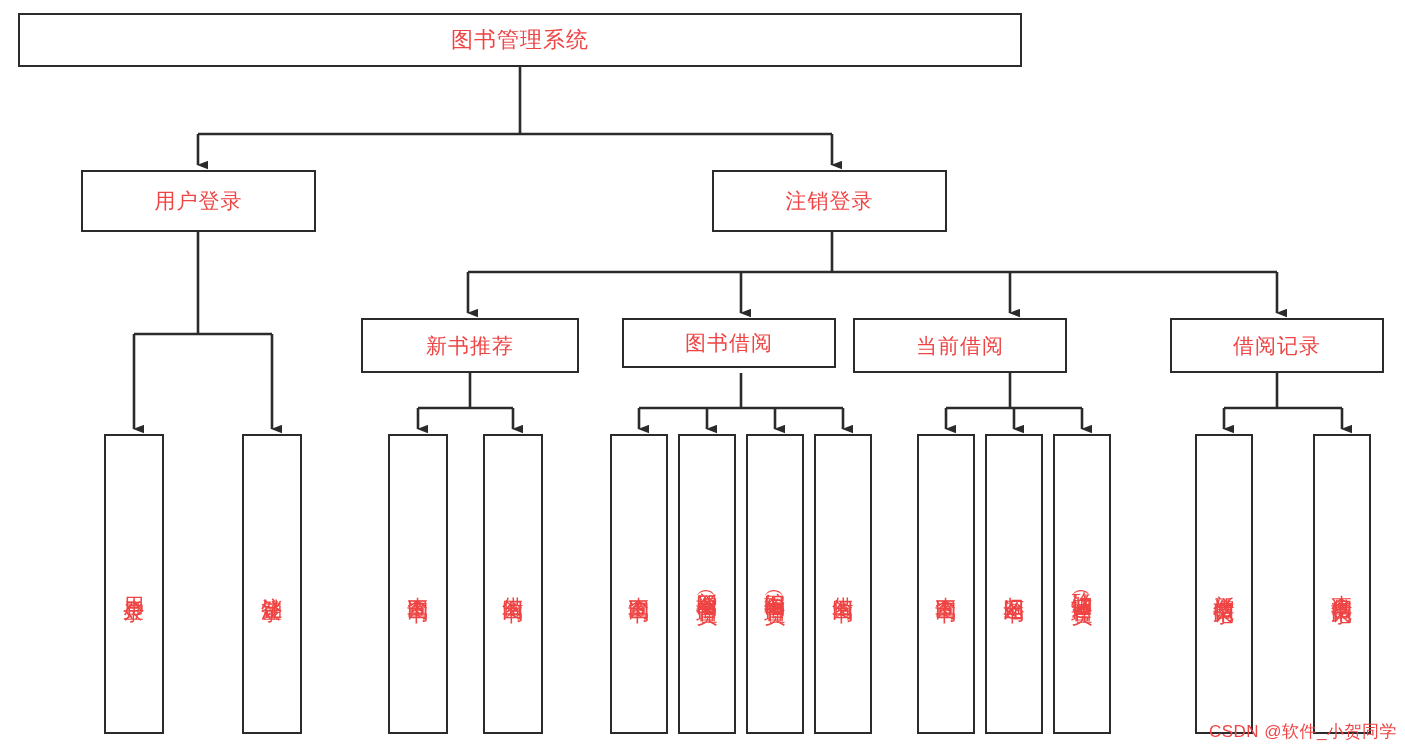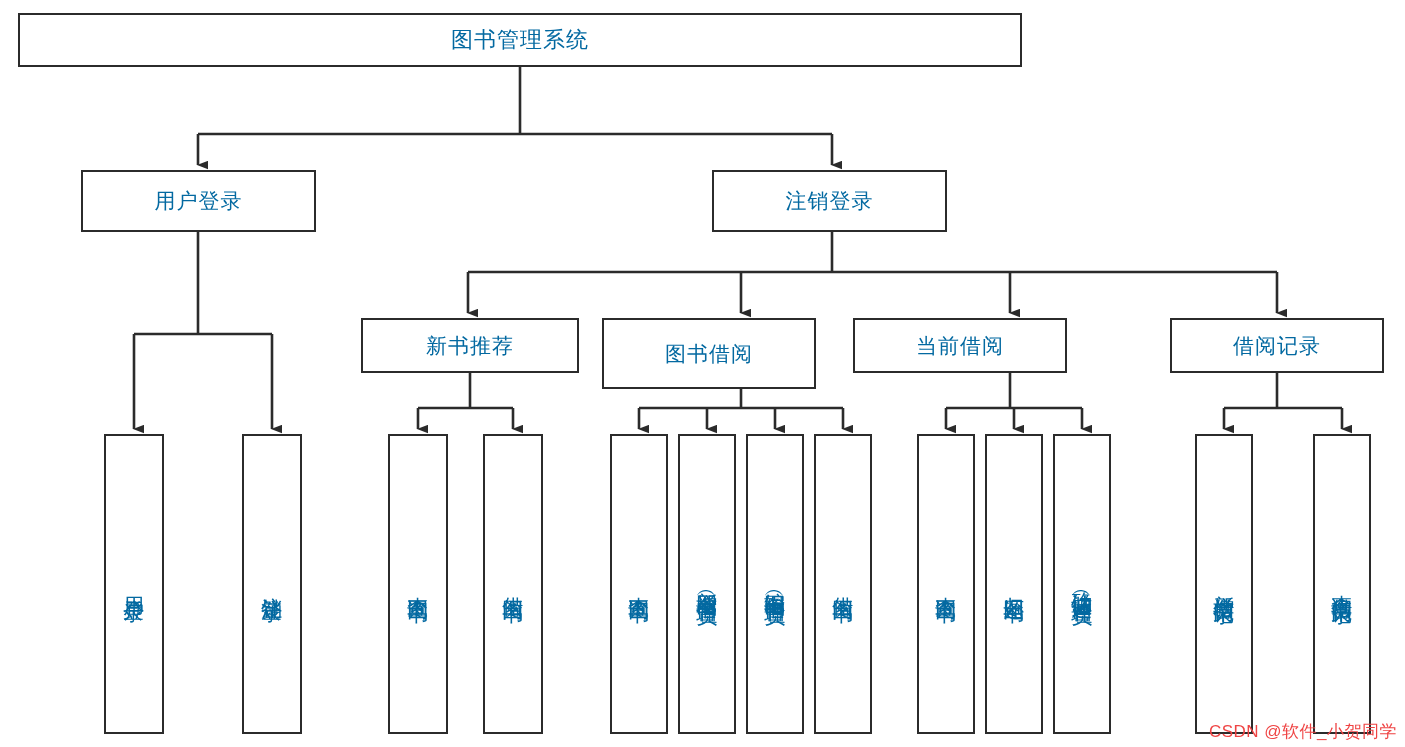--- a/index.html
+++ b/index.html
@@ -28,21 +28,21 @@
     display: block;
   }
   .node-box {
     position: absolute;
     box-sizing: border-box;
     border: 2px solid #2b2b2b;
     background: #ffffff;
     display: flex;
     align-items: center;
     justify-content: center;
-    color: #0369a1;
+    color: #ef4444;
   }
   .node-box.horizontal {
     font-size: 21px;
     letter-spacing: 1px;
   }
   .node-box.vertical {
     writing-mode: vertical-rl;
     text-orientation: upright;
     font-size: 21px;
     line-height: 1.32;
@@ -134,21 +134,21 @@
   <div class="node-box horizontal" style="left:81px; top:170px; width:235px; height:62px;">
     <span class="node-label">用户登录</span>
   </div>
   <div class="node-box horizontal" style="left:712px; top:170px; width:235px; height:62px;">
     <span class="node-label">注销登录</span>
   </div>
 
   <div class="node-box horizontal" style="left:361px; top:318px; width:218px; height:55px;">
     <span class="node-label">新书推荐</span>
   </div>
-  <div class="node-box horizontal" style="left:602px; top:318px; width:214px; height:71px;">
+  <div class="node-box horizontal" style="left:622px; top:318px; width:214px; height:50px;">
     <span class="node-label">图书借阅</span>
   </div>
   <div class="node-box horizontal" style="left:853px; top:318px; width:214px; height:55px;text-align:center;">
     <span class="node-label">当前借阅</span>
   </div>
   <div class="node-box horizontal" style="left:1170px; top:318px; width:214px; height:55px;">
     <span class="node-label">借阅记录</span>
   </div>
 
   <div class="node-box vertical" style="left:104px; top:434px; width:60px; height:300px;">

